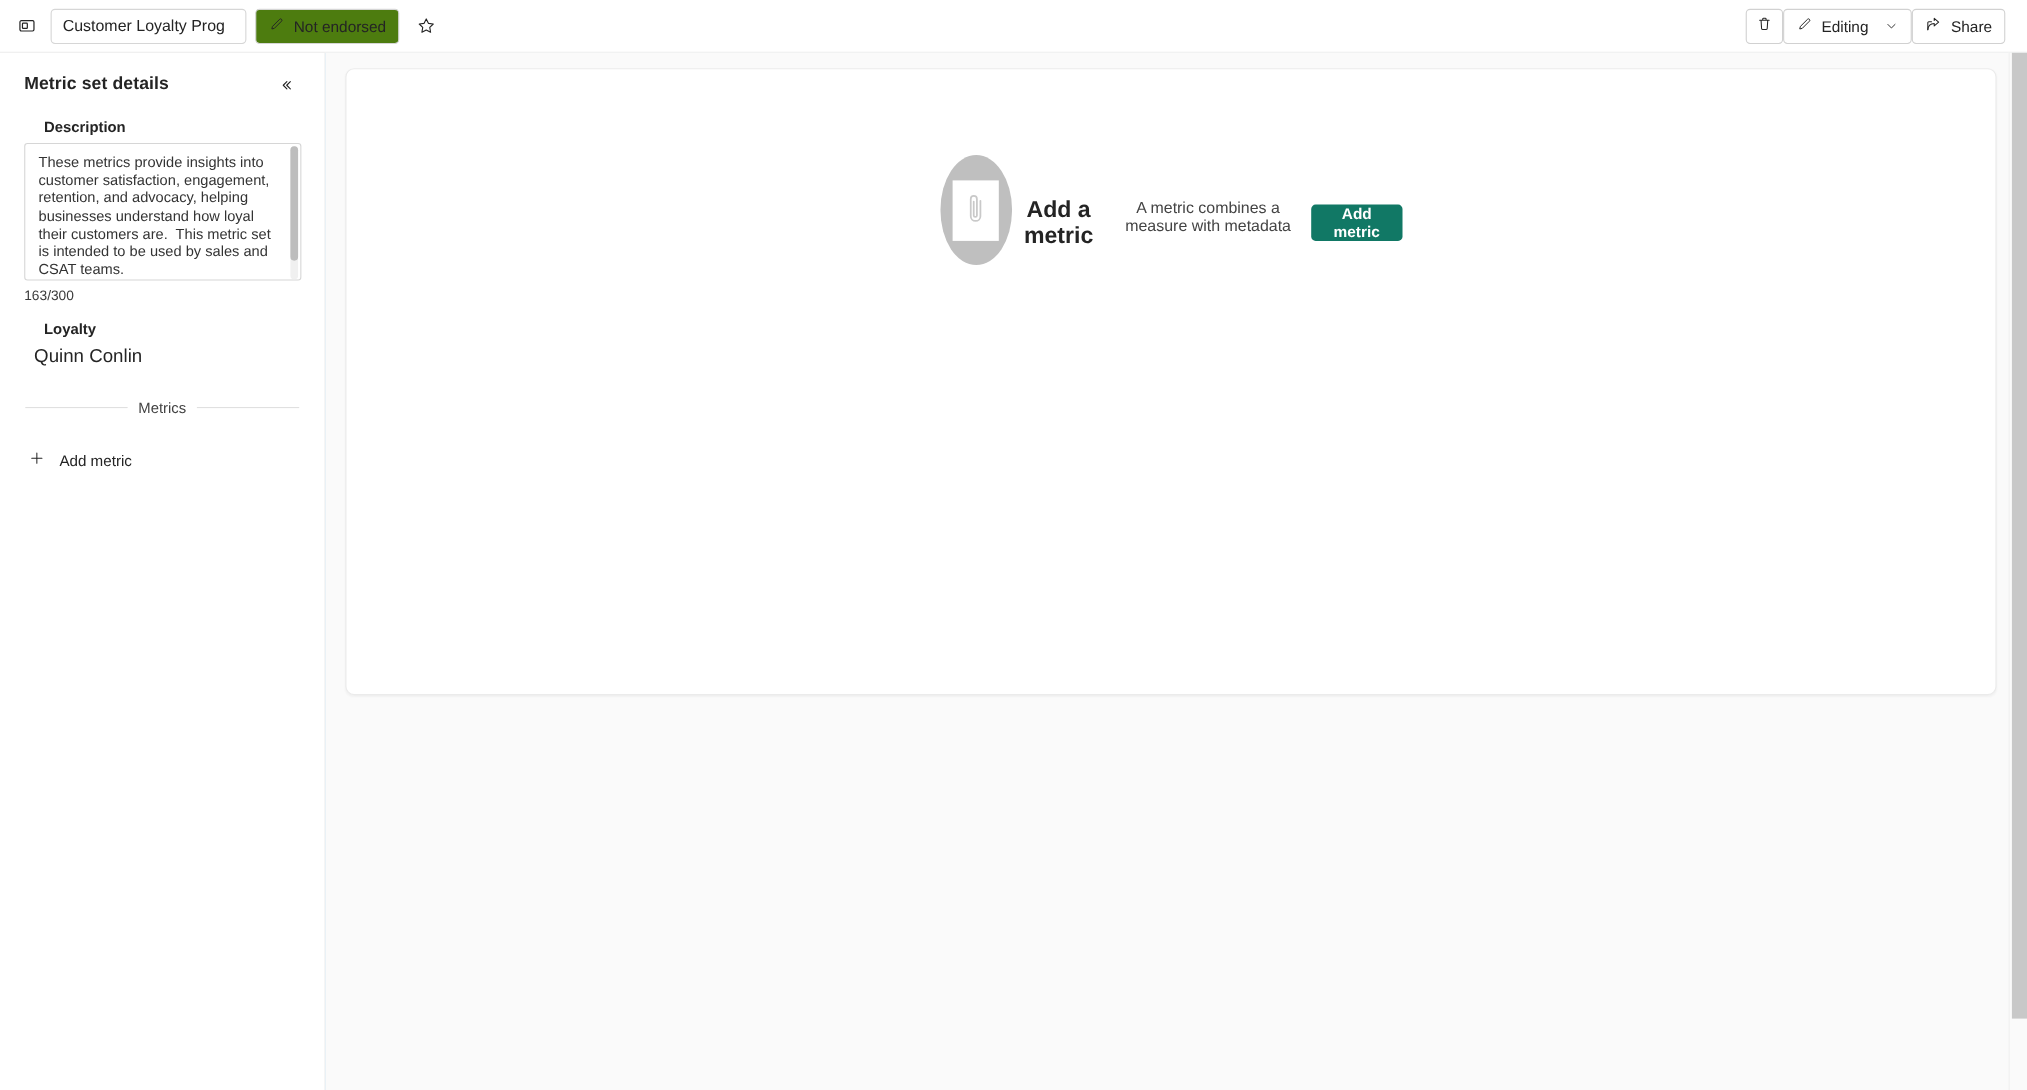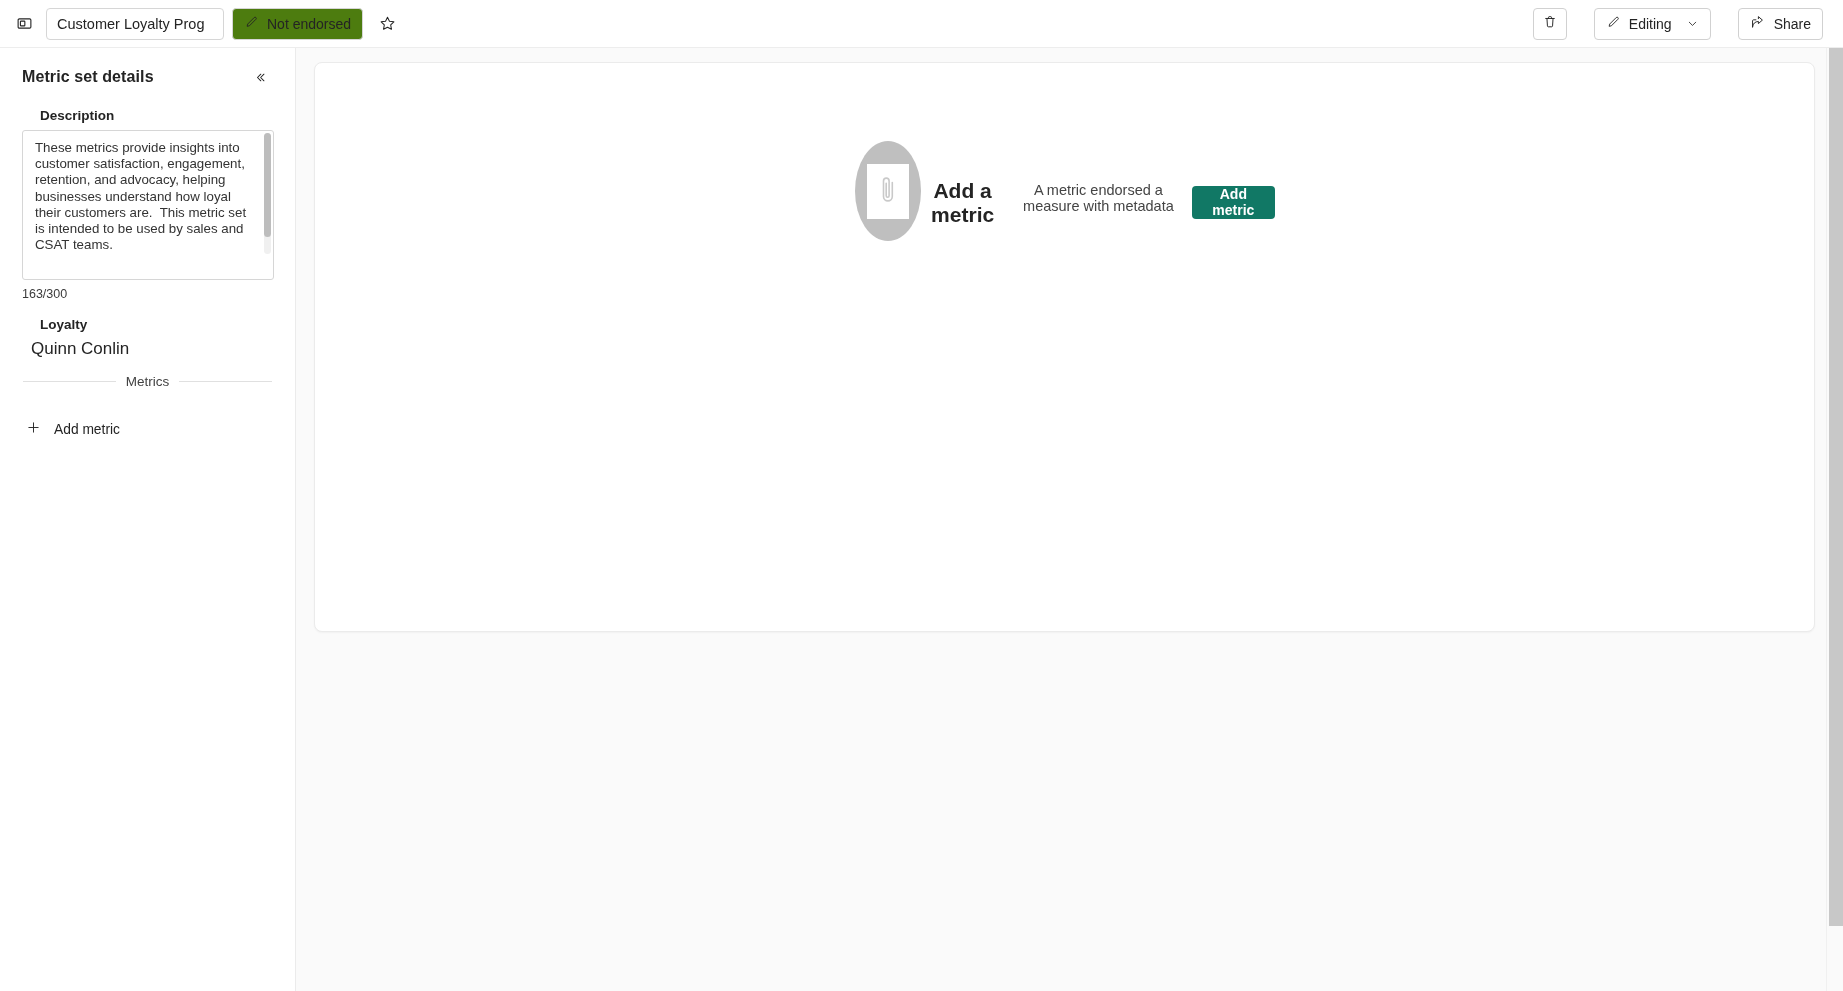--- a/index.html
+++ b/index.html
@@ -40,21 +40,21 @@
   }
   .topbar-left {
     display: flex;
     align-items: center;
     gap: 0px;
   }
   .topbar-right {
     margin-left: auto;
     display: flex;
     align-items: center;
-    gap: 27px;
+    gap: 0;
     padding-right: 10px;
     padding-left: 30px;
   }
 
   .icon-btn {
     width: 32px;
     height: 32px;
     display: inline-flex;
     align-items: center;
     justify-content: center;
@@ -193,21 +193,21 @@
     color: #242424;
     margin-top: 16px;
     margin-bottom: 7px;
     padding-left: 18px;
   }
 
   .textarea-wrap {
     position: relative;
     box-sizing: border-box;
     width: 252px;
-    height: 150px;
+    height: 125px;
     border: 1px solid #d6d6d6;
     border-radius: 3px;
     background: #ffffff;
     overflow: hidden;
   }
   .textarea-text {
     box-sizing: border-box;
     width: 240px;
     padding: 9px 12px 0 12px;
     font-family: "Liberation Sans", sans-serif;
@@ -246,21 +246,21 @@
     font-size: 17px;
     color: #242424;
     padding-left: 9px;
     margin-top: 7px;
   }
 
   .divider-row {
     display: flex;
     align-items: center;
     gap: 10px;
-    margin-top: 15px;
+    margin-top: 29px;
     padding: 0 1px;
   }
   .divider-line {
     flex: 1;
     height: 1px;
     background: #e0e0e0;
   }
   .divider-label {
     font-size: 13.5px;
     color: #424242;
@@ -503,21 +503,21 @@
 
           <div class="empty-illustration">
             <div class="doc-shape">
               <svg width="22" height="38" viewBox="0 0 22 38" fill="none">
                 <path d="M15.3 10.6v13.9a4.4 4.4 0 0 1-8.8 0V8.9a2.8 2.8 0 0 1 5.6 0v14.9a1.45 1.45 0 0 1-2.9 0V11.2" stroke="#c9c9c9" stroke-width="1.6" stroke-linecap="round" stroke-linejoin="round"></path>
               </svg>
             </div>
           </div>
 
           <div class="empty-title">Add a metric</div>
-          <div class="empty-subtitle">A metric endorsed a measure with metadata</div>
+          <div class="empty-subtitle">A metric combines a measure with metadata</div>
 
           <button class="primary-btn">Add metric</button>
 
         </div>
       </div>
     </div>
 
   </div>
 
   <div class="win-scrollbar">

